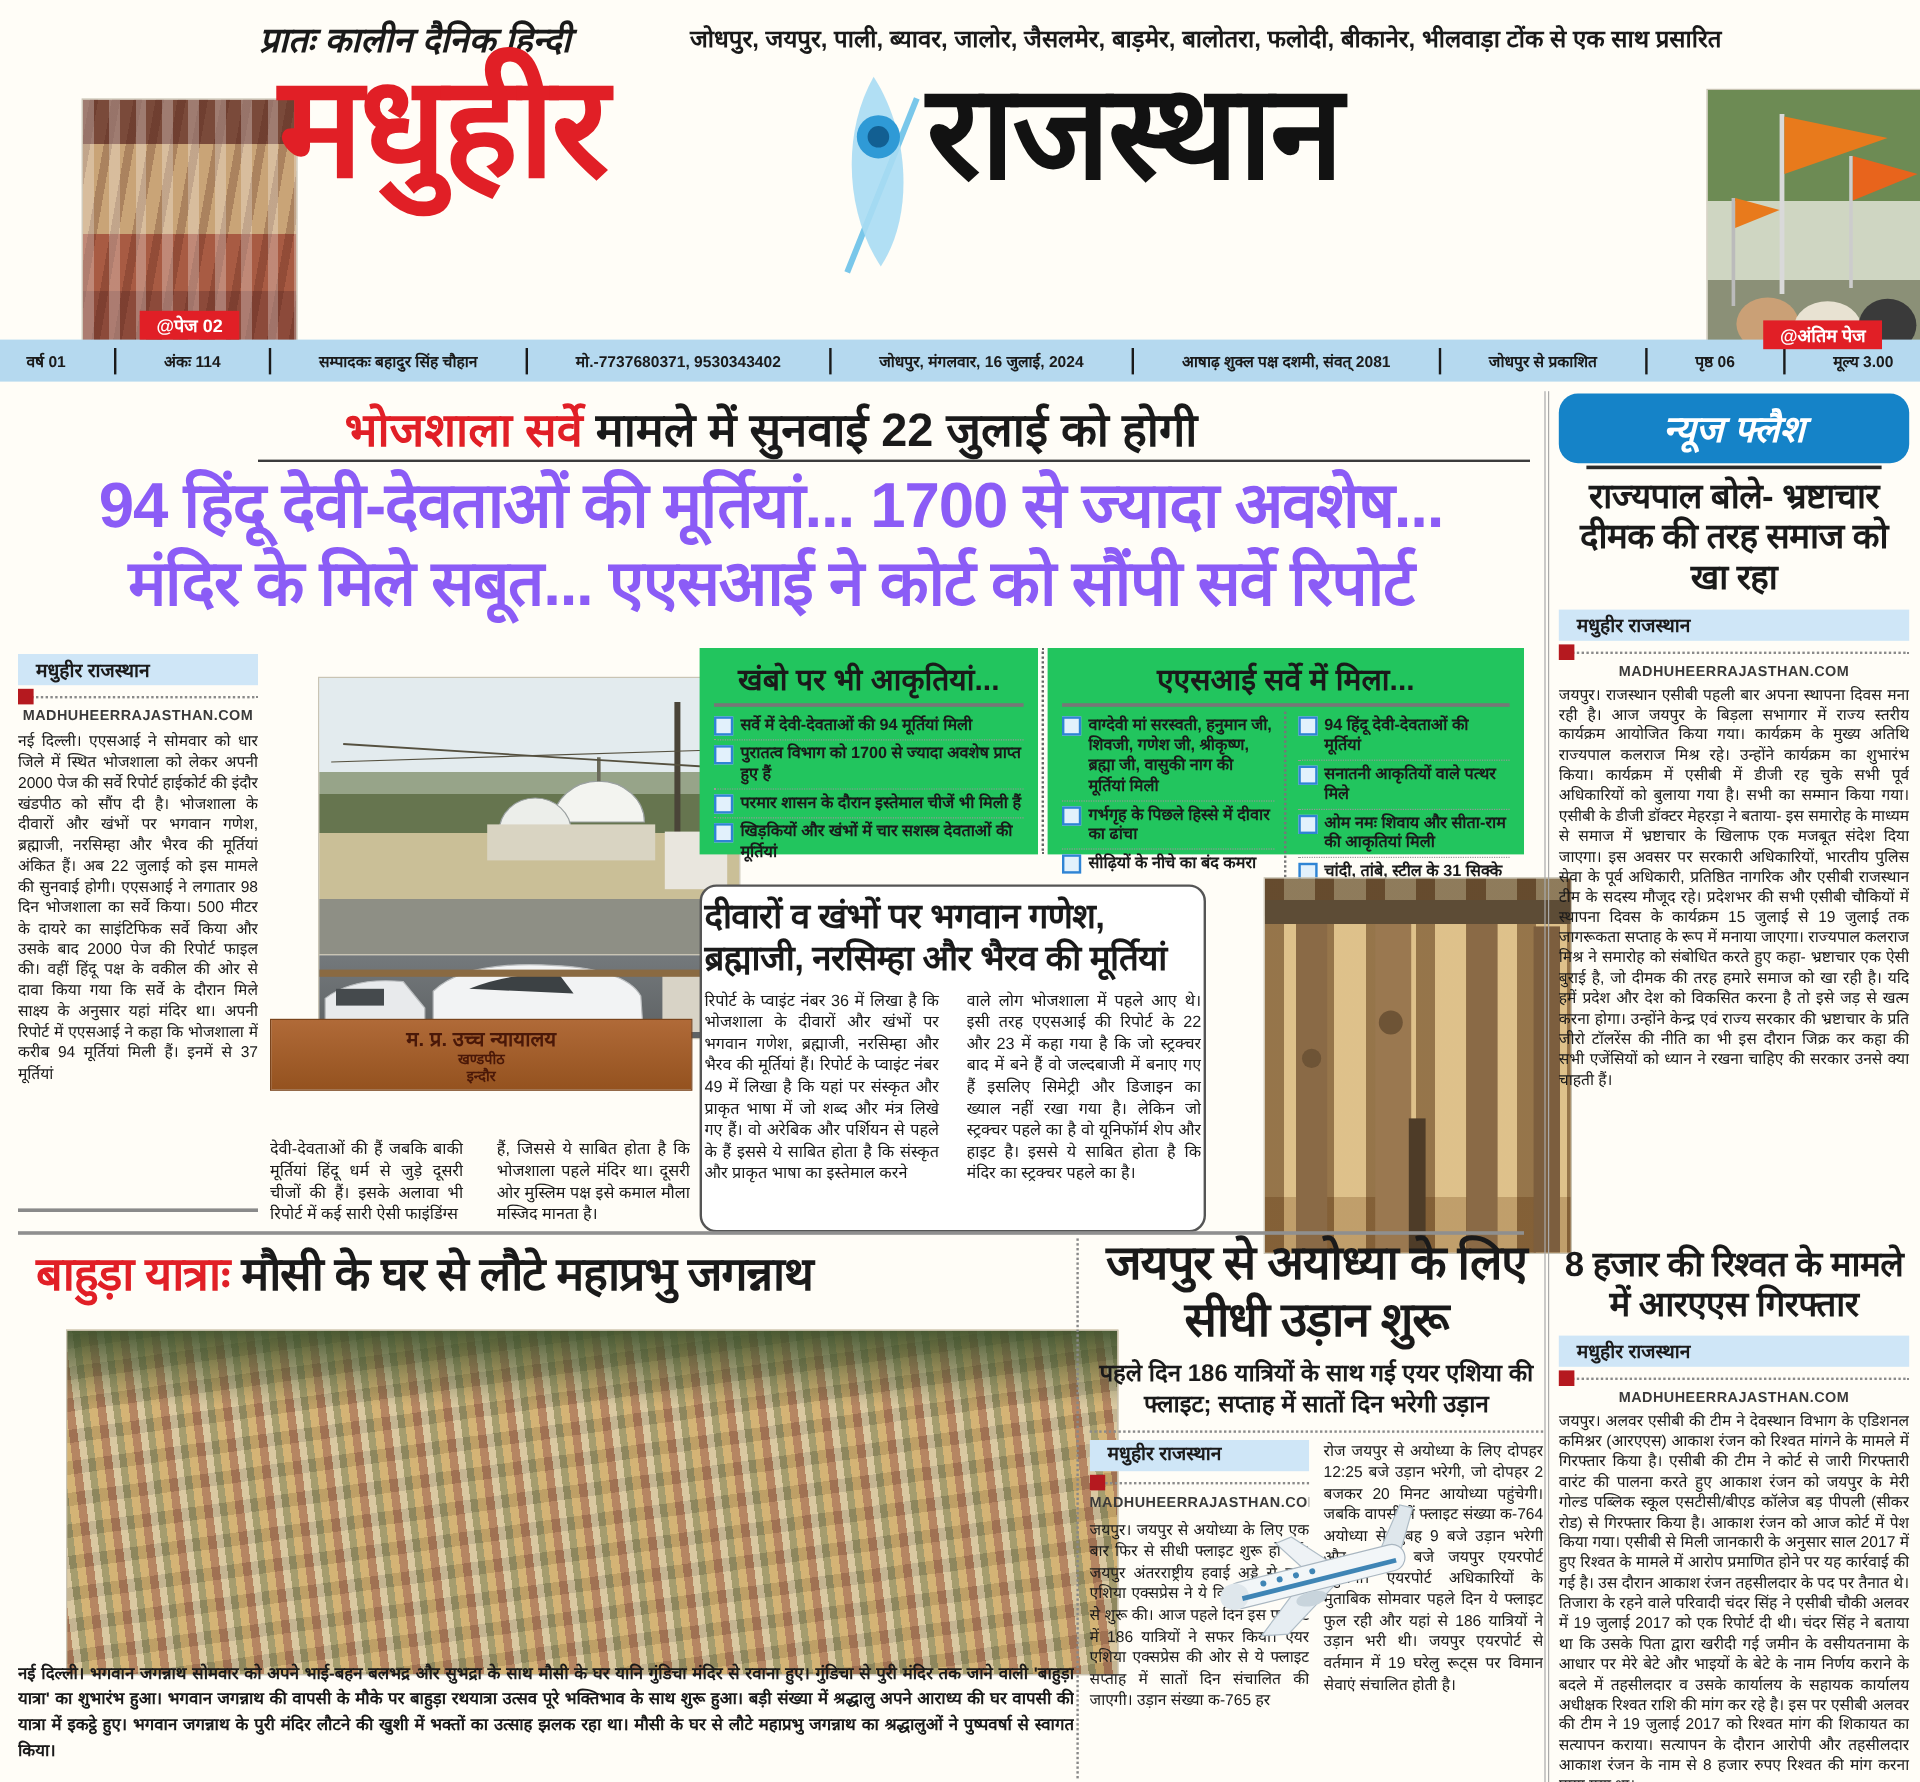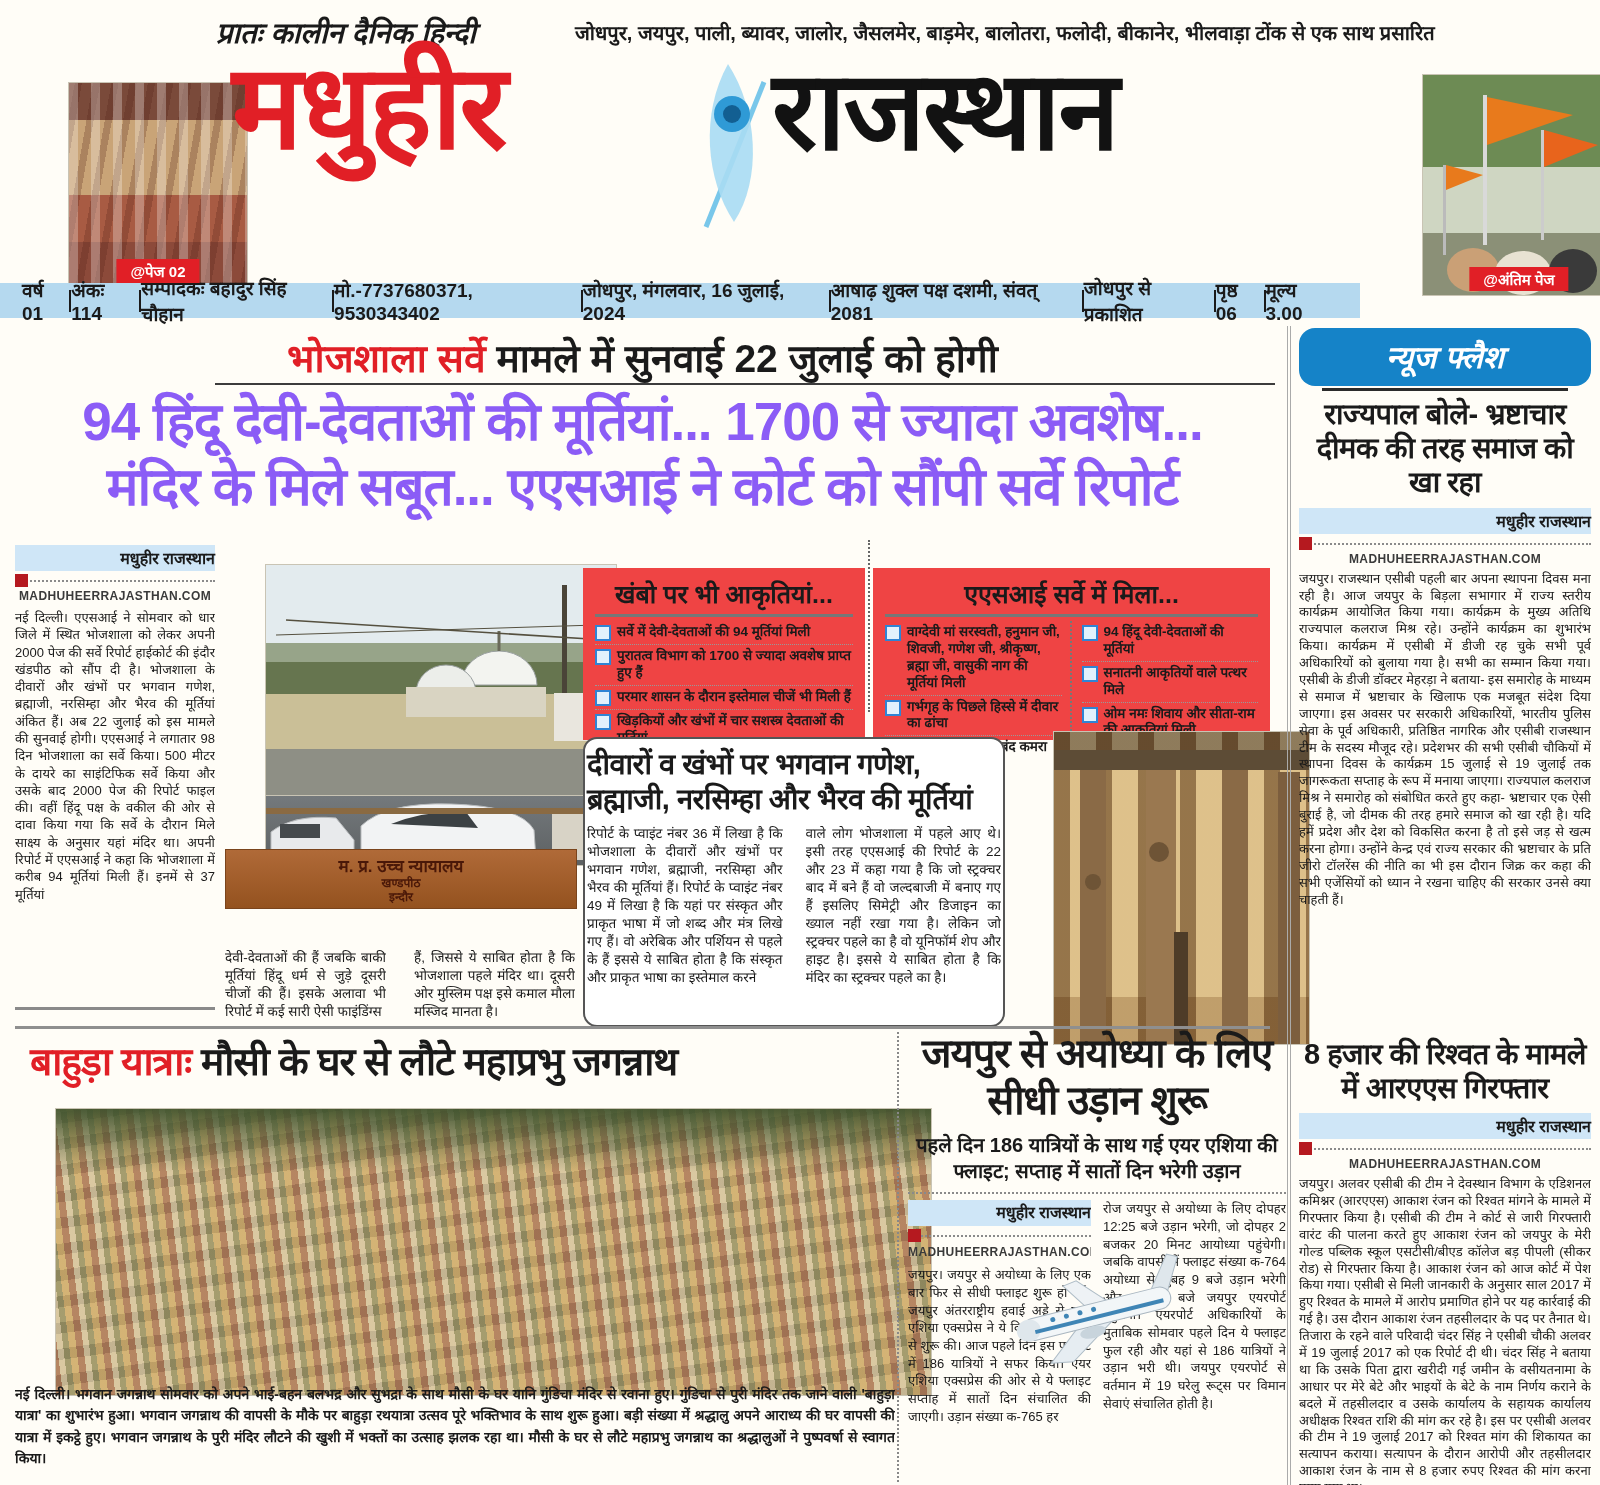--- a/index.html
+++ b/index.html
@@ -19,51 +19,51 @@
     background:linear-gradient(180deg,#6d8b54 0 42%,#cfd6c2 42% 72%,#8b9077 72%);}
   #title-red{position:absolute;left:232px;top:48px;font-size:118px;font-weight:800;color:#e11f26;letter-spacing:-3px;line-height:1;}
   #title-black{position:absolute;left:772px;top:56px;font-size:110px;font-weight:800;color:#121212;letter-spacing:-2px;line-height:1;}
   #feather{position:absolute;left:692px;top:52px;z-index:2;}
   #tagline{position:absolute;left:1020px;top:206px;width:330px;text-align:right;font-size:27px;font-weight:800;color:#e11f26;}
   #weblinks{position:absolute;left:578px;top:252px;width:770px;display:flex;align-items:center;gap:22px;}
   #weblinks .w{font-size:16px;font-weight:bold;letter-spacing:.3px;}
   #weblinks .rni{font-size:17px;font-weight:bold;color:#222;letter-spacing:.5px;}
   .cursor{margin-left:3px;vertical-align:middle;}
   
-  #infobar{position:absolute;left:0;top:283px;width:1360px;height:35px;background:#b5d9ef;
+  #infobar{position:absolute;left:0;top:283px;width:1600px;height:35px;background:#b5d9ef;
            display:flex;align-items:center;justify-content:space-between;padding:0 22px;box-sizing:border-box;
-           font-size:19px;font-weight:bold;}
+           font-size:13px;font-weight:bold;}
   .isep{width:2px;height:22px;background:#1a1a1a;}
   
   #kicker{position:absolute;left:15px;top:330px;width:1255px;text-align:center;font-size:39px;font-weight:800;}
   #kicker .red{color:#e11f26;}
   #kicker-rule{position:absolute;left:215px;top:383px;width:1060px;border-top:2px solid #3c3c3c;}
   #headline{position:absolute;left:15px;top:390px;width:1255px;text-align:center;font-size:53px;font-weight:800;
             line-height:1.22;color:#8b5cf6;letter-spacing:-1px;}
   
   .byline{width:100%;}
-  .byline-bar{background:#cfe6f7;text-align:right;font-weight:bold;font-size:16px;padding:2px 0;}
+  .byline-bar{background:#cfe6f7;text-align:left;font-weight:bold;font-size:16px;padding:2px 15px;}
   .byline-dotrow{position:relative;border-bottom:2px dotted #8a8a8a;height:9px;margin-bottom:4px;}
   .byline-sq{position:absolute;left:0;top:3px;width:13px;height:13px;background:#b5191f;}
   .byline-site{text-align:center;font-size:12px;font-weight:bold;color:#3a3a3a;letter-spacing:.4px;padding-top:3px;}
   #col1{position:absolute;left:15px;top:545px;width:200px;}
   #col1-text{margin-top:6px;font-size:13px;line-height:1.33;text-align:justify;height:398px;overflow:hidden;
              border-bottom:3px solid #8a8a8a;}
   
   #bhoj-photo{left:225px;top:548px;width:350px;height:230px;
      background:linear-gradient(180deg,#e3ebee 0 34%,#97a489 34% 42%,#66754f 42% 56%,#cabf97 56% 80%,#8e8f85 80%);}
   #cars-photo{left:225px;top:779px;width:350px;height:69px;background:linear-gradient(180deg,#74797c,#5d6163);}
   #court-sign{left:225px;top:849px;width:350px;height:58px;background:linear-gradient(#b06a38,#94521f);
      display:flex;flex-direction:column;align-items:center;justify-content:center;border:1px solid #7a441c;}
   #court-sign .l1{font-size:17px;font-weight:bold;color:#4a1808;}
   #court-sign .l2,#court-sign .l3{font-size:12px;font-weight:bold;color:#4a1808;line-height:1.15;}
   #bp-cols{position:absolute;left:225px;top:913px;width:350px;display:flex;gap:28px;margin-top:36px;}
   #bp-cols div{flex:1;font-size:13.5px;line-height:1.34;text-align:justify;height:102px;overflow:hidden;}
   
-  .ibox{position:absolute;background:#ef4444;padding:8px 12px;box-sizing:border-box;margin-top:28px;}
+  .ibox{position:absolute;background:#22c55e;padding:8px 12px;box-sizing:border-box;}
   #box1{left:583px;top:540px;width:282px;height:172px;}
   #box2{left:873px;top:540px;width:397px;height:172px;}
   .ibox-title{margin:0 0 4px;text-align:center;font-size:25px;font-weight:800;border-bottom:3px solid #777;padding-bottom:4px;}
   .bitem{display:flex;align-items:flex-start;font-size:13.5px;font-weight:600;padding:3px 0;border-bottom:1px dotted #999;line-height:1.25;}
   .bitem:last-child{border-bottom:none;}
   .chk{flex:none;display:inline-block;width:12px;height:12px;border:2px solid #2f84d4;background:#e2f1fc;margin:1px 6px 0 0;}
   .b2cols{display:flex;gap:10px;}
   .b2cols > div{flex:1;}
   .b2cols .bl{border-right:2px dotted #777;padding-right:8px;}
   #vdots1{position:absolute;left:868px;top:540px;height:172px;border-left:2px dotted #666;}

